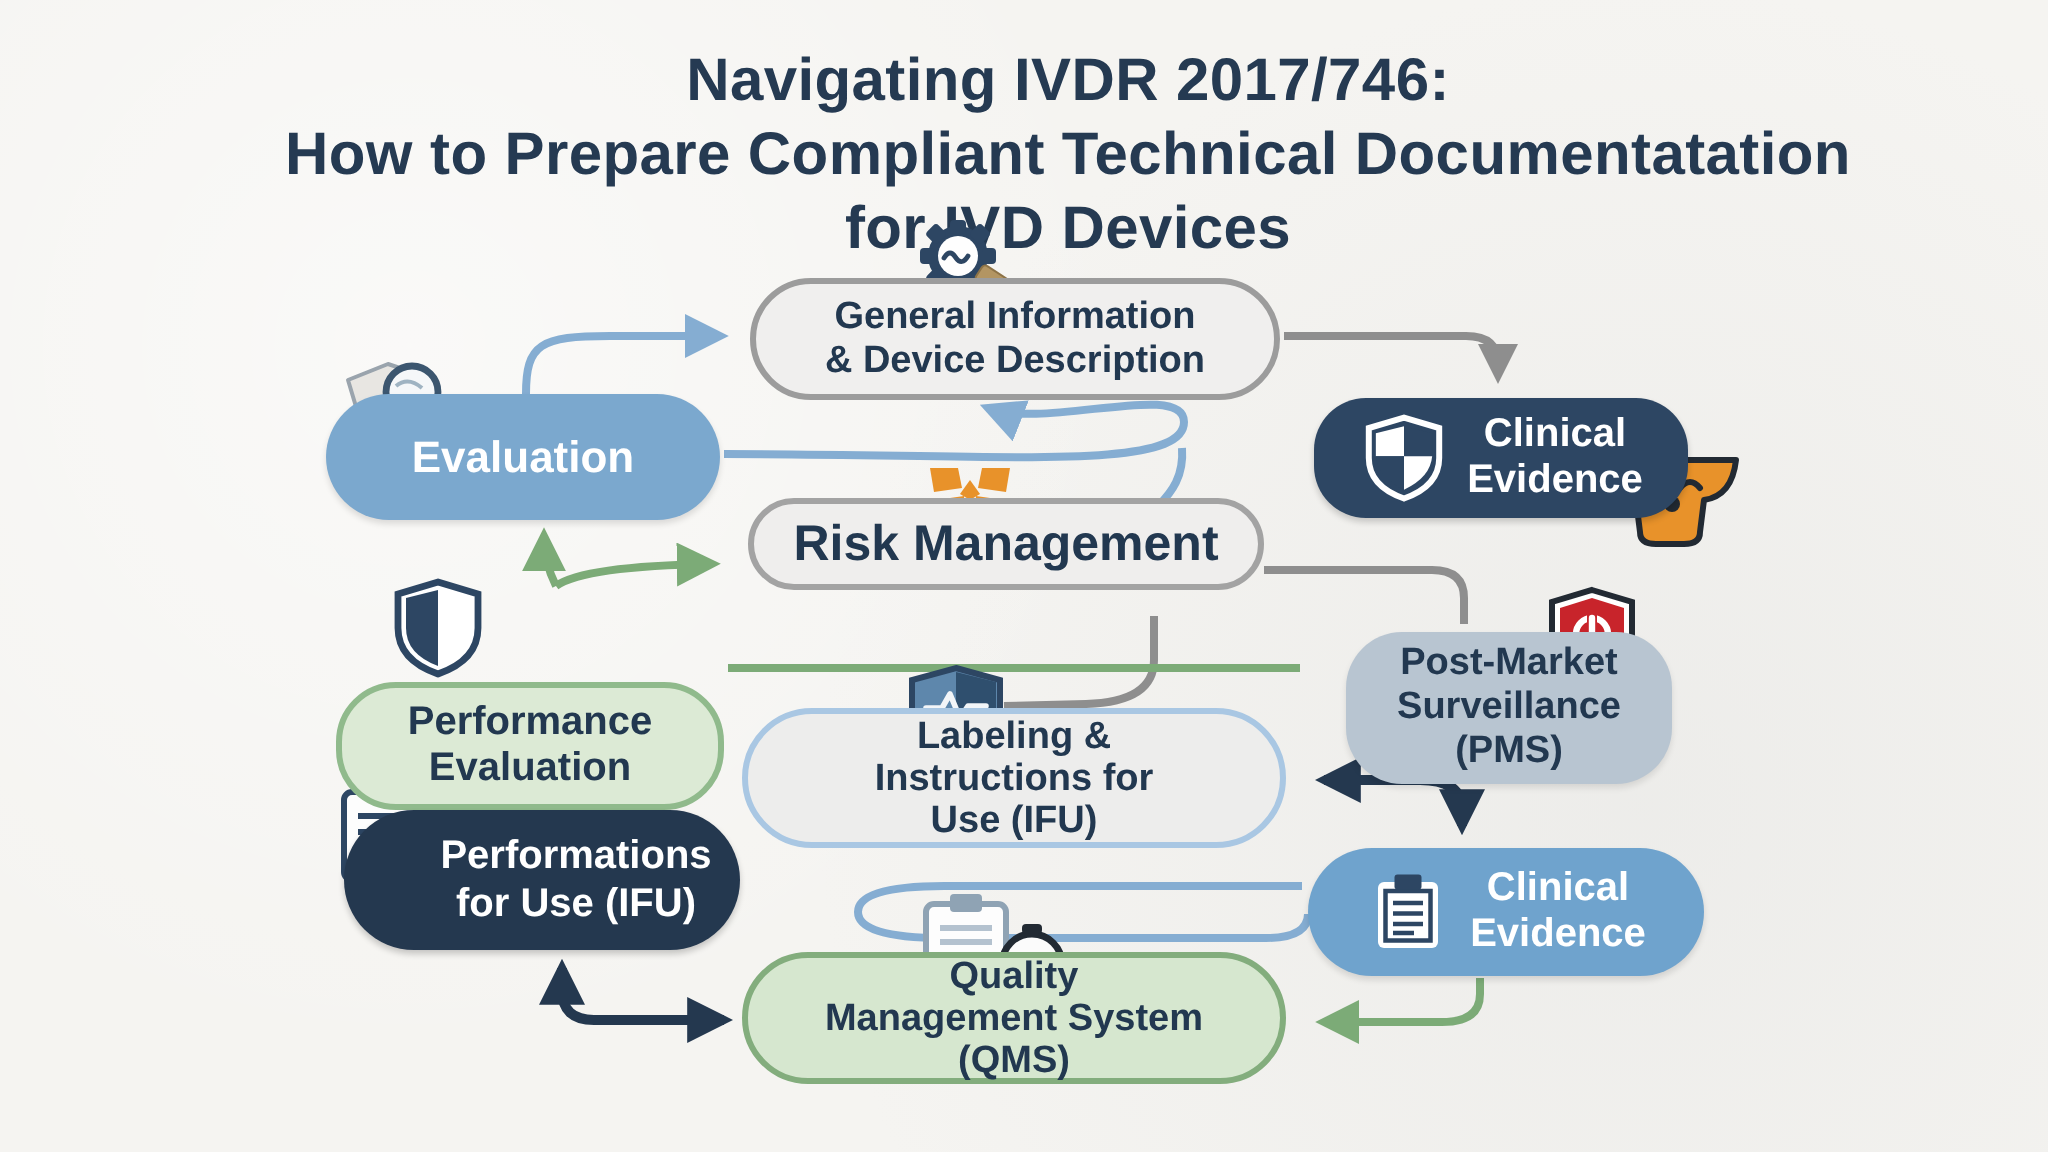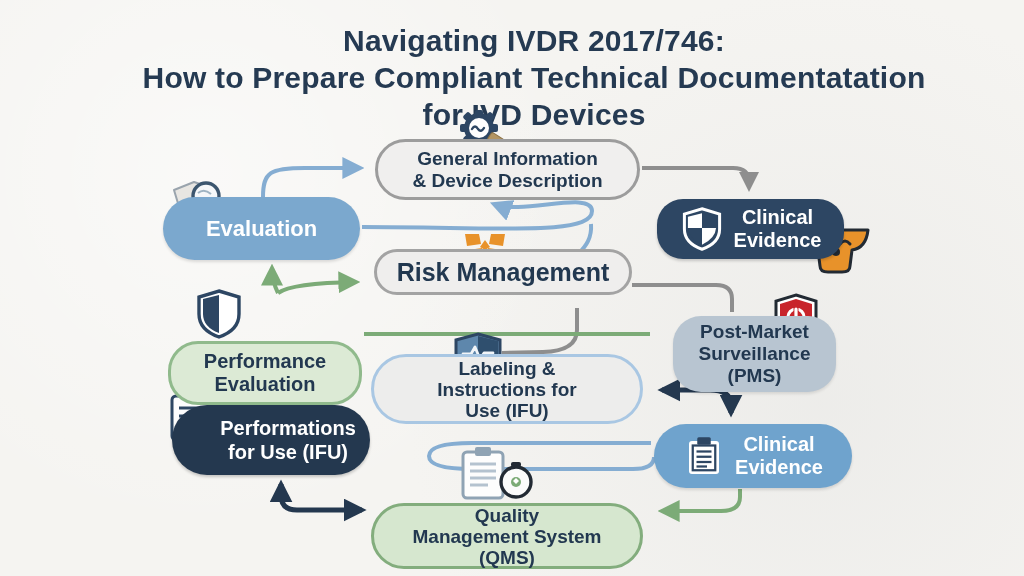--- a/index.html
+++ b/index.html
@@ -27,21 +27,21 @@
   .node .lbl { white-space:pre-line; }
   .n-evaluation      { left:163px; top:197px; width:197px; height:63px; border-radius:32px; background:#7ba8ce; color:#fff; font-size:22px; box-shadow:0 2px 3px rgba(0,0,0,.12); }
   .n-general-info    { left:375px; top:139px; width:265px; height:61px; border-radius:31px; background:#f0efee; border:3px solid #9c9c9c; font-size:19px; line-height:22px; }
   .n-clinical-top    { left:657px; top:199px; width:187px; height:60px; border-radius:26px; background:#2d4663; color:#fff; font-size:20px; line-height:23px; gap:10px; box-shadow:0 2px 3px rgba(0,0,0,.18); }
   .n-risk            { left:374px; top:249px; width:258px; height:46px; border-radius:31px; background:#efeeed; border:3px solid #a3a3a3; font-size:25px; }
   .n-perf-eval       { left:168px; top:313px; width:194px; height:64px; border-radius:30px; background:#dcead5; border:3px solid #90ba8c; font-size:20px; line-height:23px;margin-top:28px; }
   .n-post-market     { left:673px; top:316px; width:163px; height:76px; border-radius:28px; background:#b8c5d1; font-size:19px; line-height:22px; box-shadow:0 2px 3px rgba(0,0,0,.10); }
   .n-labeling        { left:371px; top:354px; width:272px; height:70px; border-radius:35px; background:#ededec; border:3px solid #a9c7e3; font-size:19px; line-height:21px; }
   .n-performations   { left:172px; top:405px; width:198px; height:70px; border-radius:35px; background:#24384f; color:#fff; font-size:20px; line-height:24px; box-shadow:0 2px 3px rgba(0,0,0,.2);padding-left:34px; }
   .n-clinical-bottom { left:654px; top:424px; width:198px; height:64px; border-radius:32px; background:#6fa3cd; color:#fff; font-size:20px; line-height:23px; gap:10px; box-shadow:0 2px 3px rgba(0,0,0,.12); }
-  .n-qms             { left:371px; top:503px; width:272px; height:66px; border-radius:33px; background:#d6e7cf; border:3px solid #83ad7d; font-size:19px; line-height:21px; }
+  .n-qms             { left:371px; top:476px; width:272px; height:66px; border-radius:33px; background:#d6e7cf; border:3px solid #83ad7d; font-size:19px; line-height:21px; }
   .icon { position:absolute; }
   svg.overlay { position:absolute; left:0; top:0; }
 </style>
 </head>
 <body>
 
 <div class="canvas">
 
   <div class="title">Navigating IVDR 2017/746:
 How to Prepare Compliant Technical Documentatation

